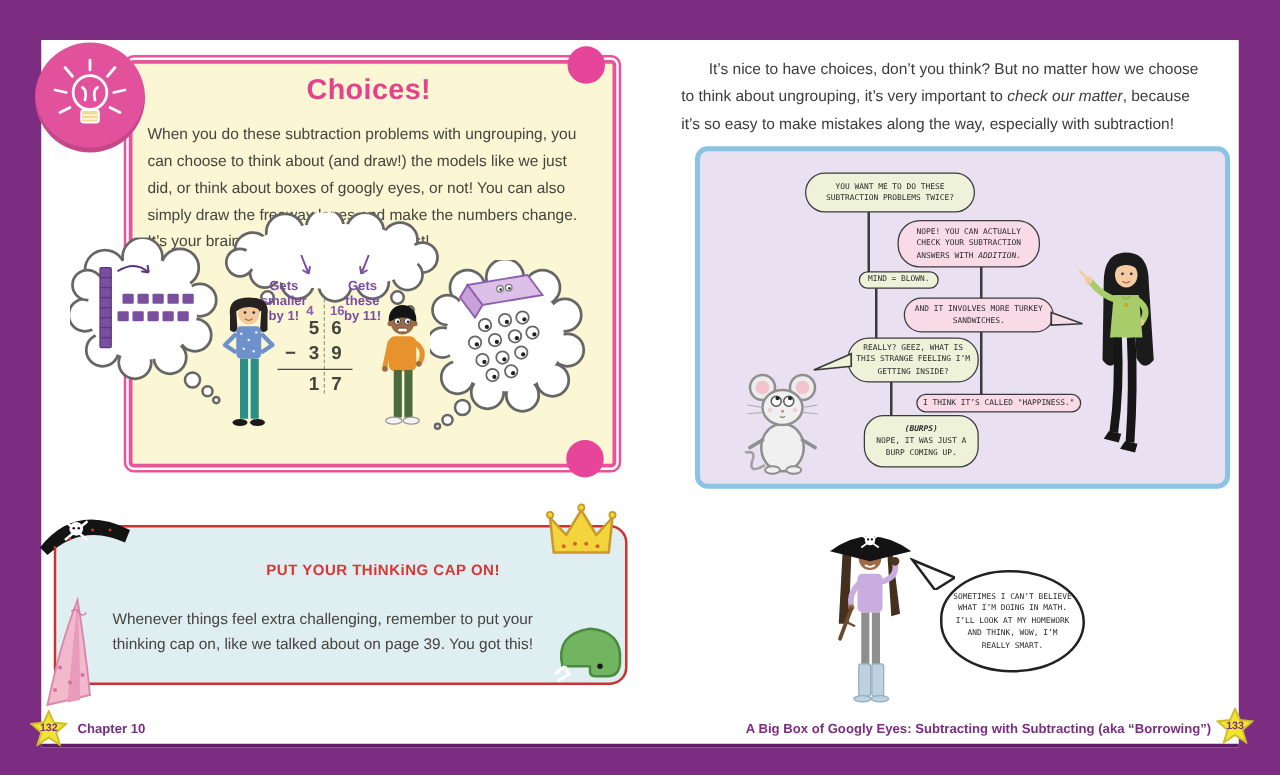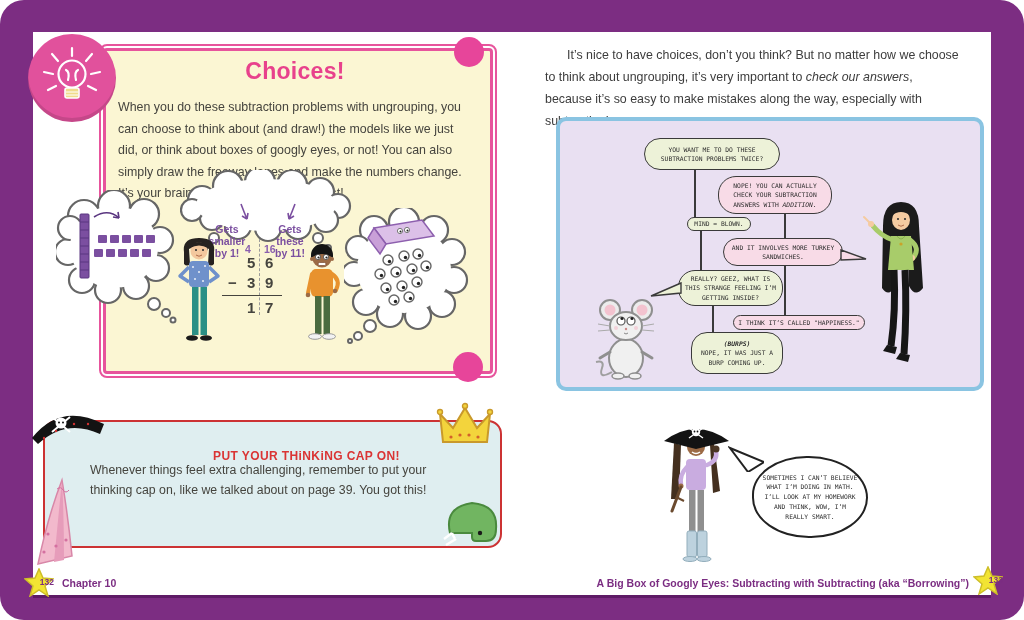--- a/index.html
+++ b/index.html
@@ -1,17 +1,17 @@
 <!DOCTYPE html>
 <html><head>
 <meta charset="utf-8">
 <style>
   html,body{margin:0;padding:0;}
   #canvas{position:relative;width:1024px;height:620px;background:#7c2d82;overflow:hidden;
-          font-family:"Liberation Sans",sans-serif;border-radius:24px;}
+          font-family:"Liberation Sans",sans-serif;}
   .abs{position:absolute;}
   #page{position:absolute;left:33px;top:32px;width:958px;height:563px;background:#ffffff;
         border-bottom:3px solid #5e1b66;}
   
   .bulb-badge{position:absolute;left:28px;top:34px;width:88px;height:88px;border-radius:50%;
        background:#e1519c;box-shadow:inset 0 -4px 0 rgba(0,0,0,.12);z-index:5;}
   .choices-box{position:absolute;left:103px;top:48px;width:384px;height:320px;background:#fbf6d3;
        border:3px solid #e7549c;outline:2px solid #e7549c;outline-offset:2px;border-radius:4px;}
   .corner-dot{position:absolute;width:30px;height:30px;border-radius:50%;background:#e7459a;z-index:6;}
   .choices-title{position:absolute;left:103px;top:58px;width:384px;text-align:center;
@@ -23,23 +23,23 @@
   .math-wrap{position:absolute;left:226px;top:243px;width:66px;height:75px;
        font-weight:bold;color:#45443e;}
   .math-wrap span{position:absolute;font-size:15px;}
   .math-wrap .carry{font-size:10.5px;color:#8a5fae;}
   .math-dash{position:absolute;left:33px;top:-4px;height:76px;border-left:1.5px dashed #9a9a9a;}
   .math-line{position:absolute;left:-4px;top:52px;width:60px;border-top:1.7px solid #45443e;}
   .cap-box{position:absolute;left:43px;top:420px;width:455px;height:124px;background:#dfeef0;
        border:2.5px solid #cc3233;border-radius:14px;}
   .cap-title{position:absolute;left:43px;top:449px;width:455px;text-align:center;
        font-size:12px;font-weight:800;color:#da3434;letter-spacing:.4px;padding-left:36px;}
-  .cap-body{position:absolute;left:90px;top:460px;width:372px;font-size:12.3px;line-height:1.66;color:#45443e;}
+  .cap-body{position:absolute;left:90px;top:485px;width:372px;font-size:12.3px;line-height:1.66;color:#45443e;}
   .footer-star{position:absolute;width:30px;height:29px;z-index:4;}
-  .footer-star .num{position:absolute;left:0;top:9px;width:30px;text-align:right;
+  .footer-star .num{position:absolute;left:0;top:9px;width:30px;text-align:center;
        font-size:8.5px;font-weight:bold;color:#7b2d82;}
   .footer-label{position:absolute;font-size:10.5px;font-weight:bold;color:#7b2d82;text-align:right;}
   
   .intro{position:absolute;left:545px;top:44px;width:417px;font-size:12.4px;line-height:1.78;
        color:#3c3c3c;text-indent:22px;}
   .comic-panel{position:absolute;left:556px;top:117px;width:428px;height:274px;background:#e9e0f2;
        border:4px solid #8ac4e2;border-radius:10px;box-sizing:border-box;}
   .bubble{position:absolute;box-sizing:border-box;border:1.5px solid #3a3a3a;display:flex;
        flex-direction:column;align-items:center;justify-content:center;text-align:center;
        font-family:"DejaVu Sans Mono",monospace;font-size:6.3px;line-height:1.5;
@@ -320,21 +320,21 @@
   </svg>
 
   <div class="footer-star" style="left:24px;top:568px;">
     <svg width="30" height="29" viewBox="0 0 30 29">
       <polygon points="15,1 19,10 29,11 21,18 24,28 15,22 6,28 9,18 1,11 11,10" fill="#f2e433" stroke="#cdbe29" stroke-width="1.5"></polygon>
     </svg>
     <span class="num">132</span>
   </div>
   <div class="footer-label" style="left:62px;top:577px;">Chapter 10</div>
 
-  <div class="intro"><span>It’s nice to have choices, don’t you think? But no matter how we choose to think about ungrouping, it’s very important to </span><i>check our answers</i><span>, because it’s so easy to make mistakes along the way, especially with subtraction!</span></div>
+  <div class="intro"><span>It’s nice to have choices, don’t you think? But no matter how we choose to think about ungrouping, it’s very important to </span><i>check our matter</i><span>, because it’s so easy to make mistakes along the way, especially with subtraction!</span></div>
 
   <div class="comic-panel"></div>
 
   <div class="cline" style="left:694px;top:167px;height:52px;"></div>
   <div class="cline" style="left:700px;top:229px;height:43px;"></div>
   <div class="cline" style="left:712px;top:305px;height:29px;"></div>
   <div class="cline" style="left:784px;top:211px;height:29px;"></div>
   <div class="cline" style="left:784px;top:264px;height:53px;"></div>
 
   <div class="bubble bg-green" style="left:644px;top:138px;width:136px;height:32px;border-radius:16px;">

